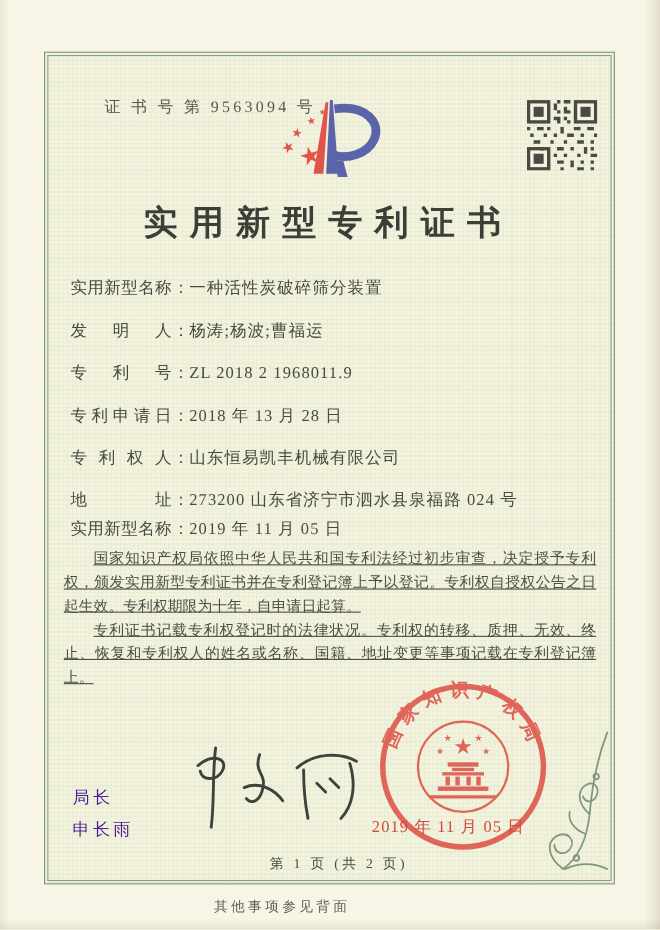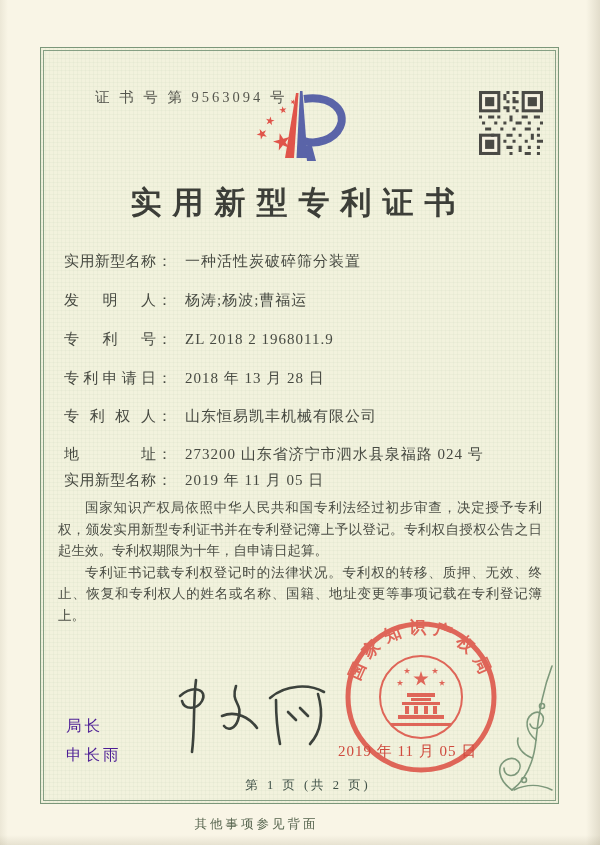--- a/index.html
+++ b/index.html
@@ -27,28 +27,28 @@
   .frame-inner{position:absolute;inset:2px;border:1px solid #86a084;pointer-events:none;}
   .cert-no{position:absolute;left:95px;top:88px;font-size:14.5px;letter-spacing:3px;color:#55564e;}
   .logo{position:absolute;left:243px;top:84px;width:118px;height:86px;}
   .qr{position:absolute;left:479px;top:91px;width:64px;height:64px;}
   .title{
     position:absolute;left:40px;top:182px;width:517px;text-align:center;
     font-size:31px;letter-spacing:11px;color:#3c3e38;font-weight:600;
   }
   .row{position:absolute;left:64px;font-size:15px;color:#474a42;white-space:nowrap;}
   .row .lbl{display:inline-block;width:92px;text-align:justify;text-align-last:justify;}
-  .row .val{margin-left:13px;letter-spacing:1px;}
+  .row .val{letter-spacing:1px;}
   .row .colon{margin-left:1px;}
   .grant2{position:absolute;left:300px;top:0;}
   .body-text{
     position:absolute;left:58px;top:497px;width:484px;
     font-size:13.5px;line-height:21.5px;color:#4b4e45;text-align:justify;
   }
-  .body-text p{margin:0;text-indent:2em;}
+  .body-text p{margin:0;text-indent:2em;text-decoration:underline;}
   .signoff{position:absolute;left:66px;top:711px;font-size:15.5px;color:#4c1d95;letter-spacing:3px;line-height:29px;}
   .signature{position:absolute;left:158px;top:668px;width:180px;height:95px;}
   .seal{position:absolute;left:342px;top:618px;width:158px;height:158px;opacity:.88;}
   .seal-date{position:absolute;left:338px;top:742px;font-size:15px;color:#cf4a3e;letter-spacing:1px;white-space:nowrap;}
   .page-no{position:absolute;left:40px;top:777px;width:536px;text-align:center;font-size:12.5px;color:#3f5047;letter-spacing:3px;}
   .back-note{position:absolute;left:0;top:816px;width:513px;text-align:center;font-size:12.5px;color:#57654f;letter-spacing:3px;}
   .flourish{position:absolute;left:472px;top:662px;width:86px;height:140px;}
 </style>
 </head>
 <body>

